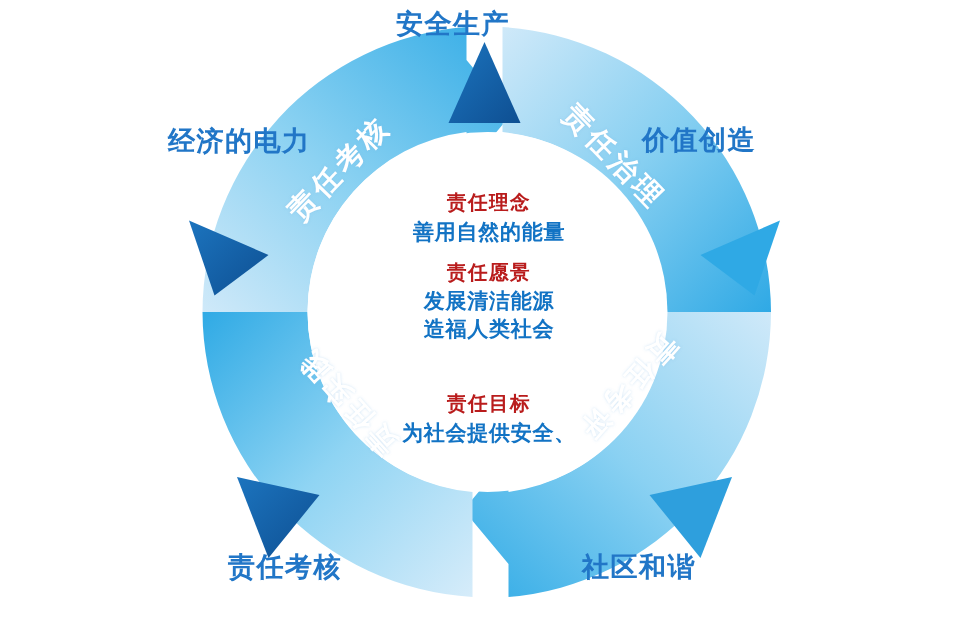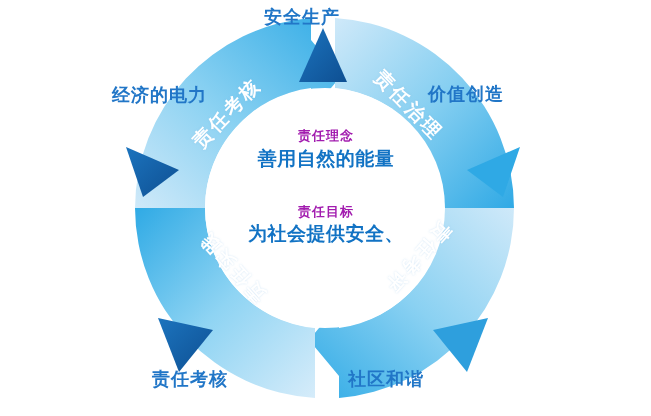--- a/index.html
+++ b/index.html
@@ -34,21 +34,21 @@
     font-size: 18px;
     font-weight: bold;
     letter-spacing: 1px;
     white-space: nowrap;
     line-height: 1;
   }
   .ol-top      { left: 264px; top: 8px; }
   .ol-upleft   { left: 112px; top: 86px; }
   .ol-upright  { left: 428px; top: 86px; font-family: Liberation Mono, monospace; }
   .ol-lowleft  { left: 152px; top: 370px; }
-  .ol-lowright { left: 348px; top: 370px; }
+  .ol-lowright { left: 388px; top: 370px; }
 
   
   .ring-label {
     position: absolute;
     color: #ffffff;
     font-size: 19px;
     font-weight: bold;
     letter-spacing: 3px;
     white-space: nowrap;
     line-height: 1;
@@ -65,29 +65,29 @@
     position: absolute;
     left: 231px;
     top: 126px;
     width: 190px;
     text-align: center;
     line-height: 1;
   }
   .blk { margin-bottom: 9px; }
   .blk:last-child { margin-bottom: 0; margin-top: 31px; }
   .blk-title {
-    color: #a21caf;
+    color: #b91c1c;
     font-size: 13px;
     font-weight: bold;
     letter-spacing: 1px;
     line-height: 1.5;
   }
   .blk-body {
     color: #1273C4;
-    font-size: 19px;
+    font-size: 14px;
     font-weight: bold;
     letter-spacing: 0.5px;
     line-height: 1.32;
   }
 </style>
 </head>
 <body>
 
 <div id="stage">
 
@@ -202,20 +202,25 @@
   <div class="ring-label rl-bl">责任实践</div>
   <div class="ring-label rl-br">责任考评</div>
 
   <div id="center-text">
 
     <div class="blk">
       <div class="blk-title">责任理念</div>
       <div class="blk-body">善用自然的能量</div>
     </div>
 
+    <div class="blk">
+      <div class="blk-title">责任愿景</div>
+      <div class="blk-body">发展清洁能源</div>
+      <div class="blk-body">造福人类社会</div>
+    </div>
 
     <div class="blk">
       <div class="blk-title">责任目标</div>
       <div class="blk-body">为社会提供安全、</div>
     </div>
 
   </div>
 
 </div>
 

